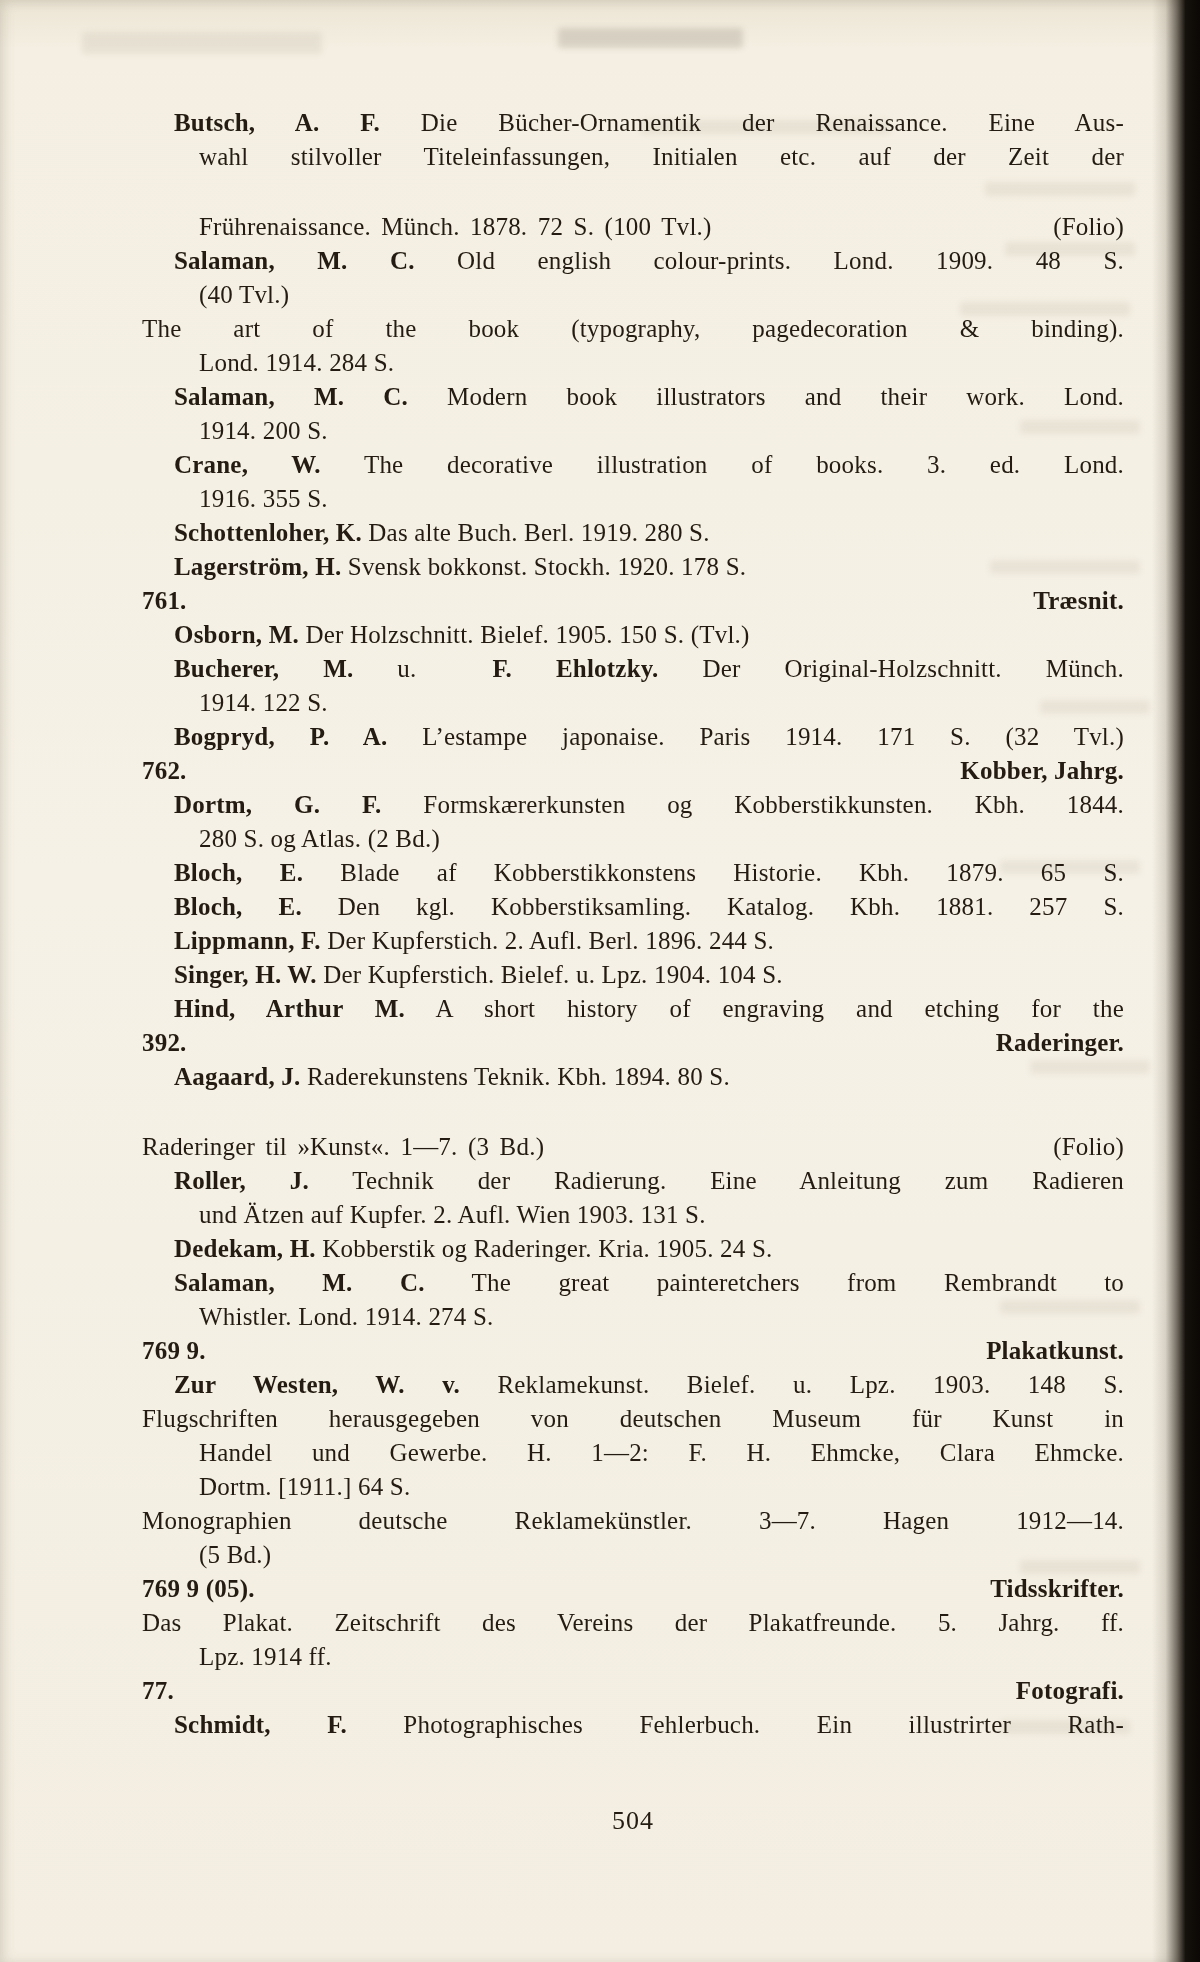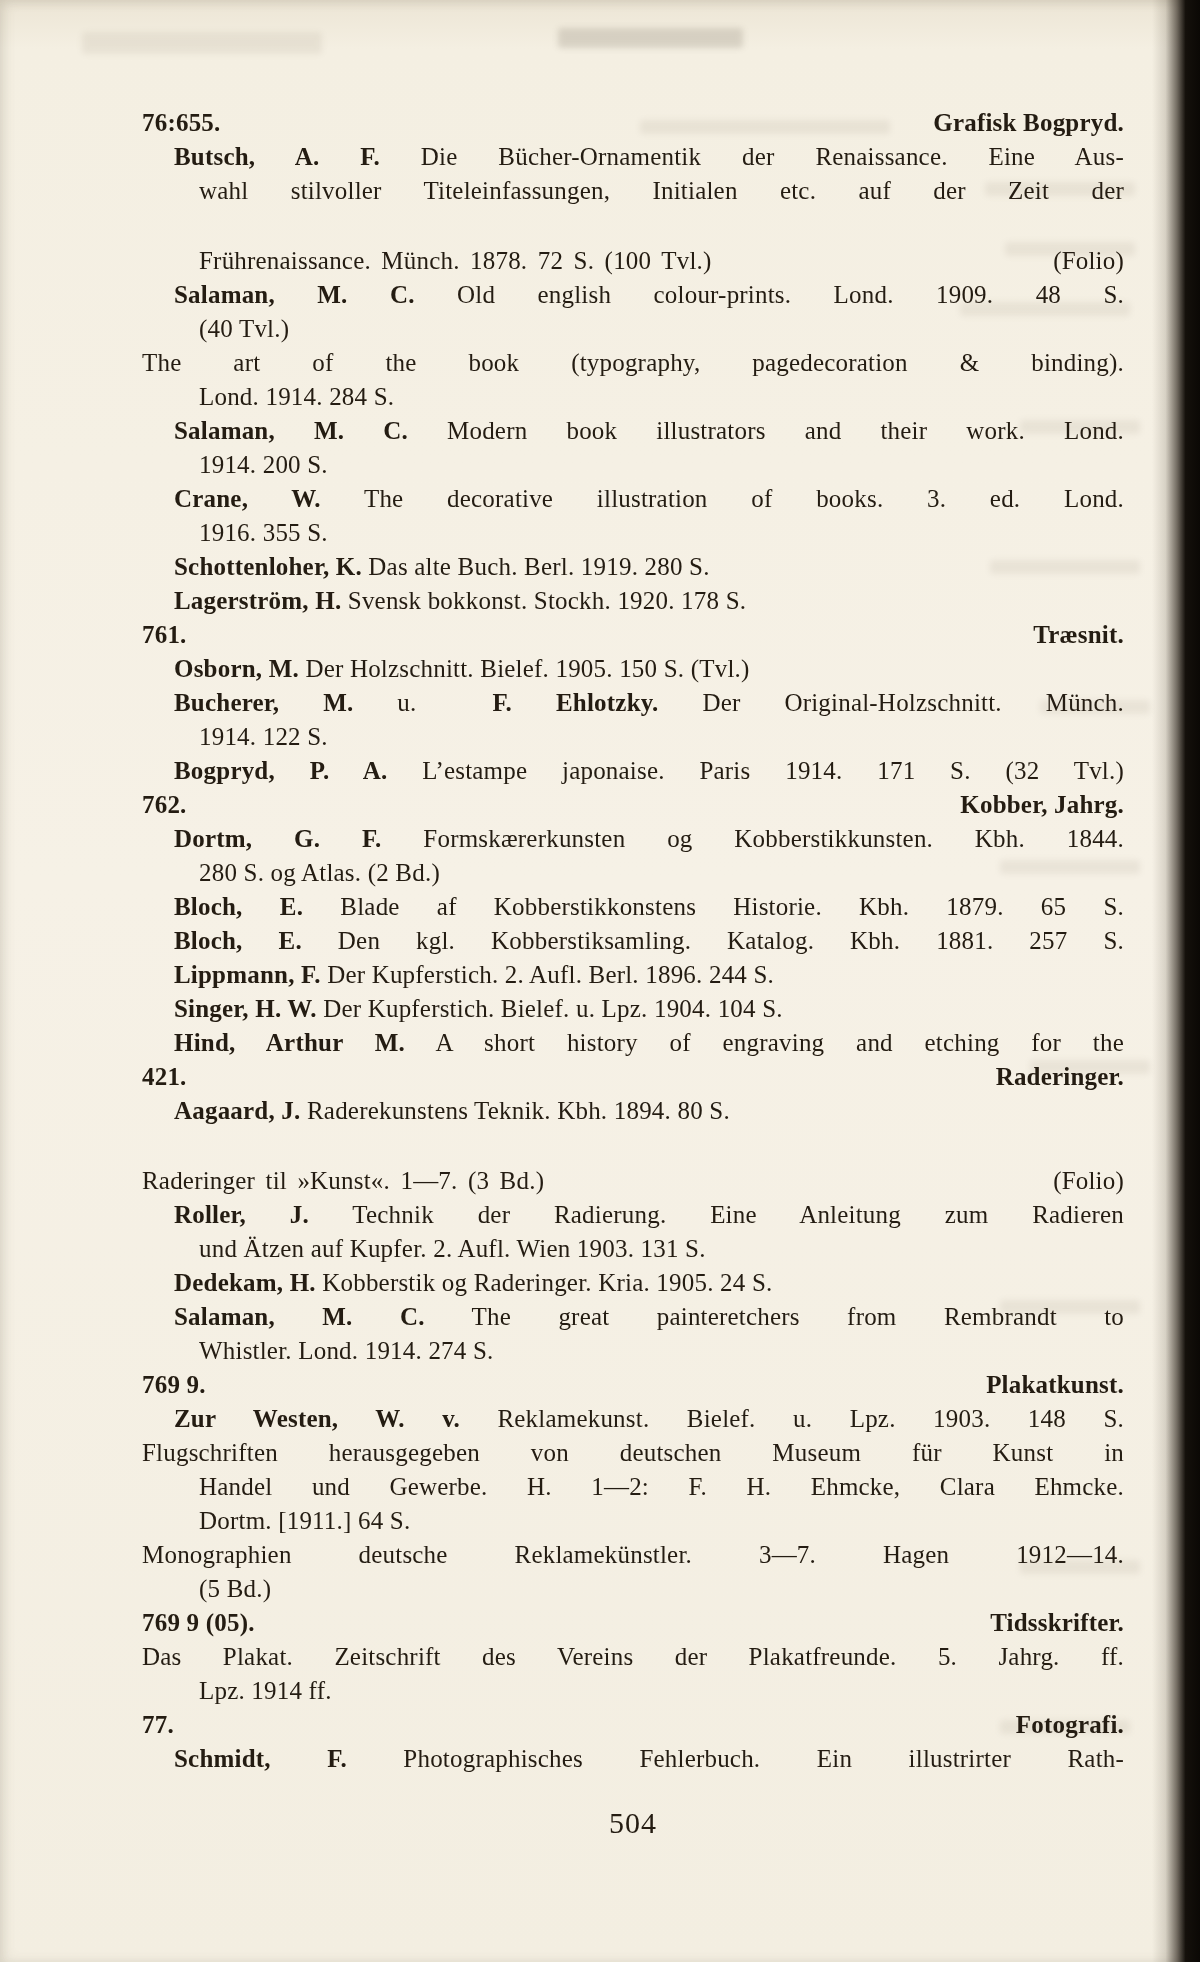--- a/index.html
+++ b/index.html
@@ -24,21 +24,21 @@
     white-space: nowrap;
   }
   .line.just { white-space: normal; text-align: justify; text-align-last: justify; }
   .line.indent1 { padding-left: 57px; }
   .line.flexrow { display: flex; justify-content: space-between; margin-top: 36px; }
   .line.flexrow .ltext { word-spacing: 4px; }
   .b { font-weight: bold; margin-left: 32px; }
   .heading { font-weight: bold; display: flex; justify-content: space-between; }
   .page-number {
     position: absolute; left: 142px; top: 1806px; width: 982px;
-    text-align: center; font-size: 30px; letter-spacing: 1px;
+    text-align: center; font-size: 26px; letter-spacing: 1px;
   }
   .scan-edge {
     position: absolute; top: 0; right: 0; width: 48px; height: 100%;
     background: linear-gradient(90deg,
       rgba(80,70,55,0) 0%,
       rgba(80,70,55,0.18) 28%,
       rgba(45,37,28,0.65) 52%,
       #14100b 70%,
       #0b0805 100%);
   }
@@ -65,24 +65,20 @@
   <div class="bleed" style="left:1020px; top:420px; width:120px; height:14px;"></div>
   <div class="bleed" style="left:990px; top:560px; width:150px; height:14px;"></div>
   <div class="bleed" style="left:1040px; top:700px; width:110px; height:14px;"></div>
   <div class="bleed" style="left:1000px; top:860px; width:140px; height:14px;"></div>
   <div class="bleed" style="left:1030px; top:1060px; width:120px; height:14px;"></div>
   <div class="bleed" style="left:1000px; top:1300px; width:140px; height:14px;"></div>
   <div class="bleed" style="left:1020px; top:1560px; width:120px; height:14px;"></div>
   <div class="bleed" style="left:1000px; top:1720px; width:130px; height:14px;"></div>
 
   <main class="content">
-      <div class="line heading">
-        <span class="hl">76:655.</span>
-        <span class="hr">Grafisk Bogpryd.</span>
-      </div>
       <div class="line just"><span class="b">Butsch, A. F.</span><span> Die Bücher-Ornamentik der Renaissance. Eine Aus-</span></div>
       <div class="line indent1 just"><span>wahl stilvoller Titeleinfassungen, Initialen etc. auf der Zeit der</span></div>
       <div class="line indent1 flexrow">
         <span class="ltext"><span>Frührenaissance. Münch. 1878. 72 S. (100 Tvl.)</span></span>
         <span class="tail">(Folio)</span>
       </div>
       <div class="line just"><span class="b">Salaman, M. C.</span><span> Old english colour-prints. Lond. 1909. 48 S.</span></div>
       <div class="line indent1"><span>(40 Tvl.)</span></div>
       <div class="line just"><span>The art of the book (typography, pagedecoration &amp; binding).</span></div>
       <div class="line indent1"><span>Lond. 1914. 284 S.</span></div>
@@ -105,21 +101,21 @@
         <span class="hr">Kobber, Jahrg.</span>
       </div>
       <div class="line just"><span class="b">Dortm, G. F.</span><span> Formskærerkunsten og Kobberstikkunsten. Kbh. 1844.</span></div>
       <div class="line indent1"><span>280 S. og Atlas. (2 Bd.)</span></div>
       <div class="line just"><span class="b">Bloch, E.</span><span> Blade af Kobberstikkonstens Historie. Kbh. 1879. 65 S.</span></div>
       <div class="line just"><span class="b">Bloch, E.</span><span> Den kgl. Kobberstiksamling. Katalog. Kbh. 1881. 257 S.</span></div>
       <div class="line"><span class="b">Lippmann, F.</span><span> Der Kupferstich. 2. Aufl. Berl. 1896. 244 S.</span></div>
       <div class="line"><span class="b">Singer, H. W.</span><span> Der Kupferstich. Bielef. u. Lpz. 1904. 104 S.</span></div>
       <div class="line just"><span class="b">Hind, Arthur M.</span><span> A short history of engraving and etching for the</span></div>
       <div class="line heading">
-        <span class="hl">421.</span>
+        <span class="hl">392.</span>
         <span class="hr">Raderinger.</span>
       </div>
       <div class="line"><span class="b">Aagaard, J.</span><span> Raderekunstens Teknik. Kbh. 1894. 80 S.</span></div>
       <div class="line flexrow">
         <span class="ltext"><span>Raderinger til »Kunst«. 1—7. (3 Bd.)</span></span>
         <span class="tail">(Folio)</span>
       </div>
       <div class="line just"><span class="b">Roller, J.</span><span> Technik der Radierung. Eine Anleitung zum Radieren</span></div>
       <div class="line indent1"><span>und Ätzen auf Kupfer. 2. Aufl. Wien 1903. 131 S.</span></div>
       <div class="line"><span class="b">Dedekam, H.</span><span> Kobberstik og Raderinger. Kria. 1905. 24 S.</span></div>

